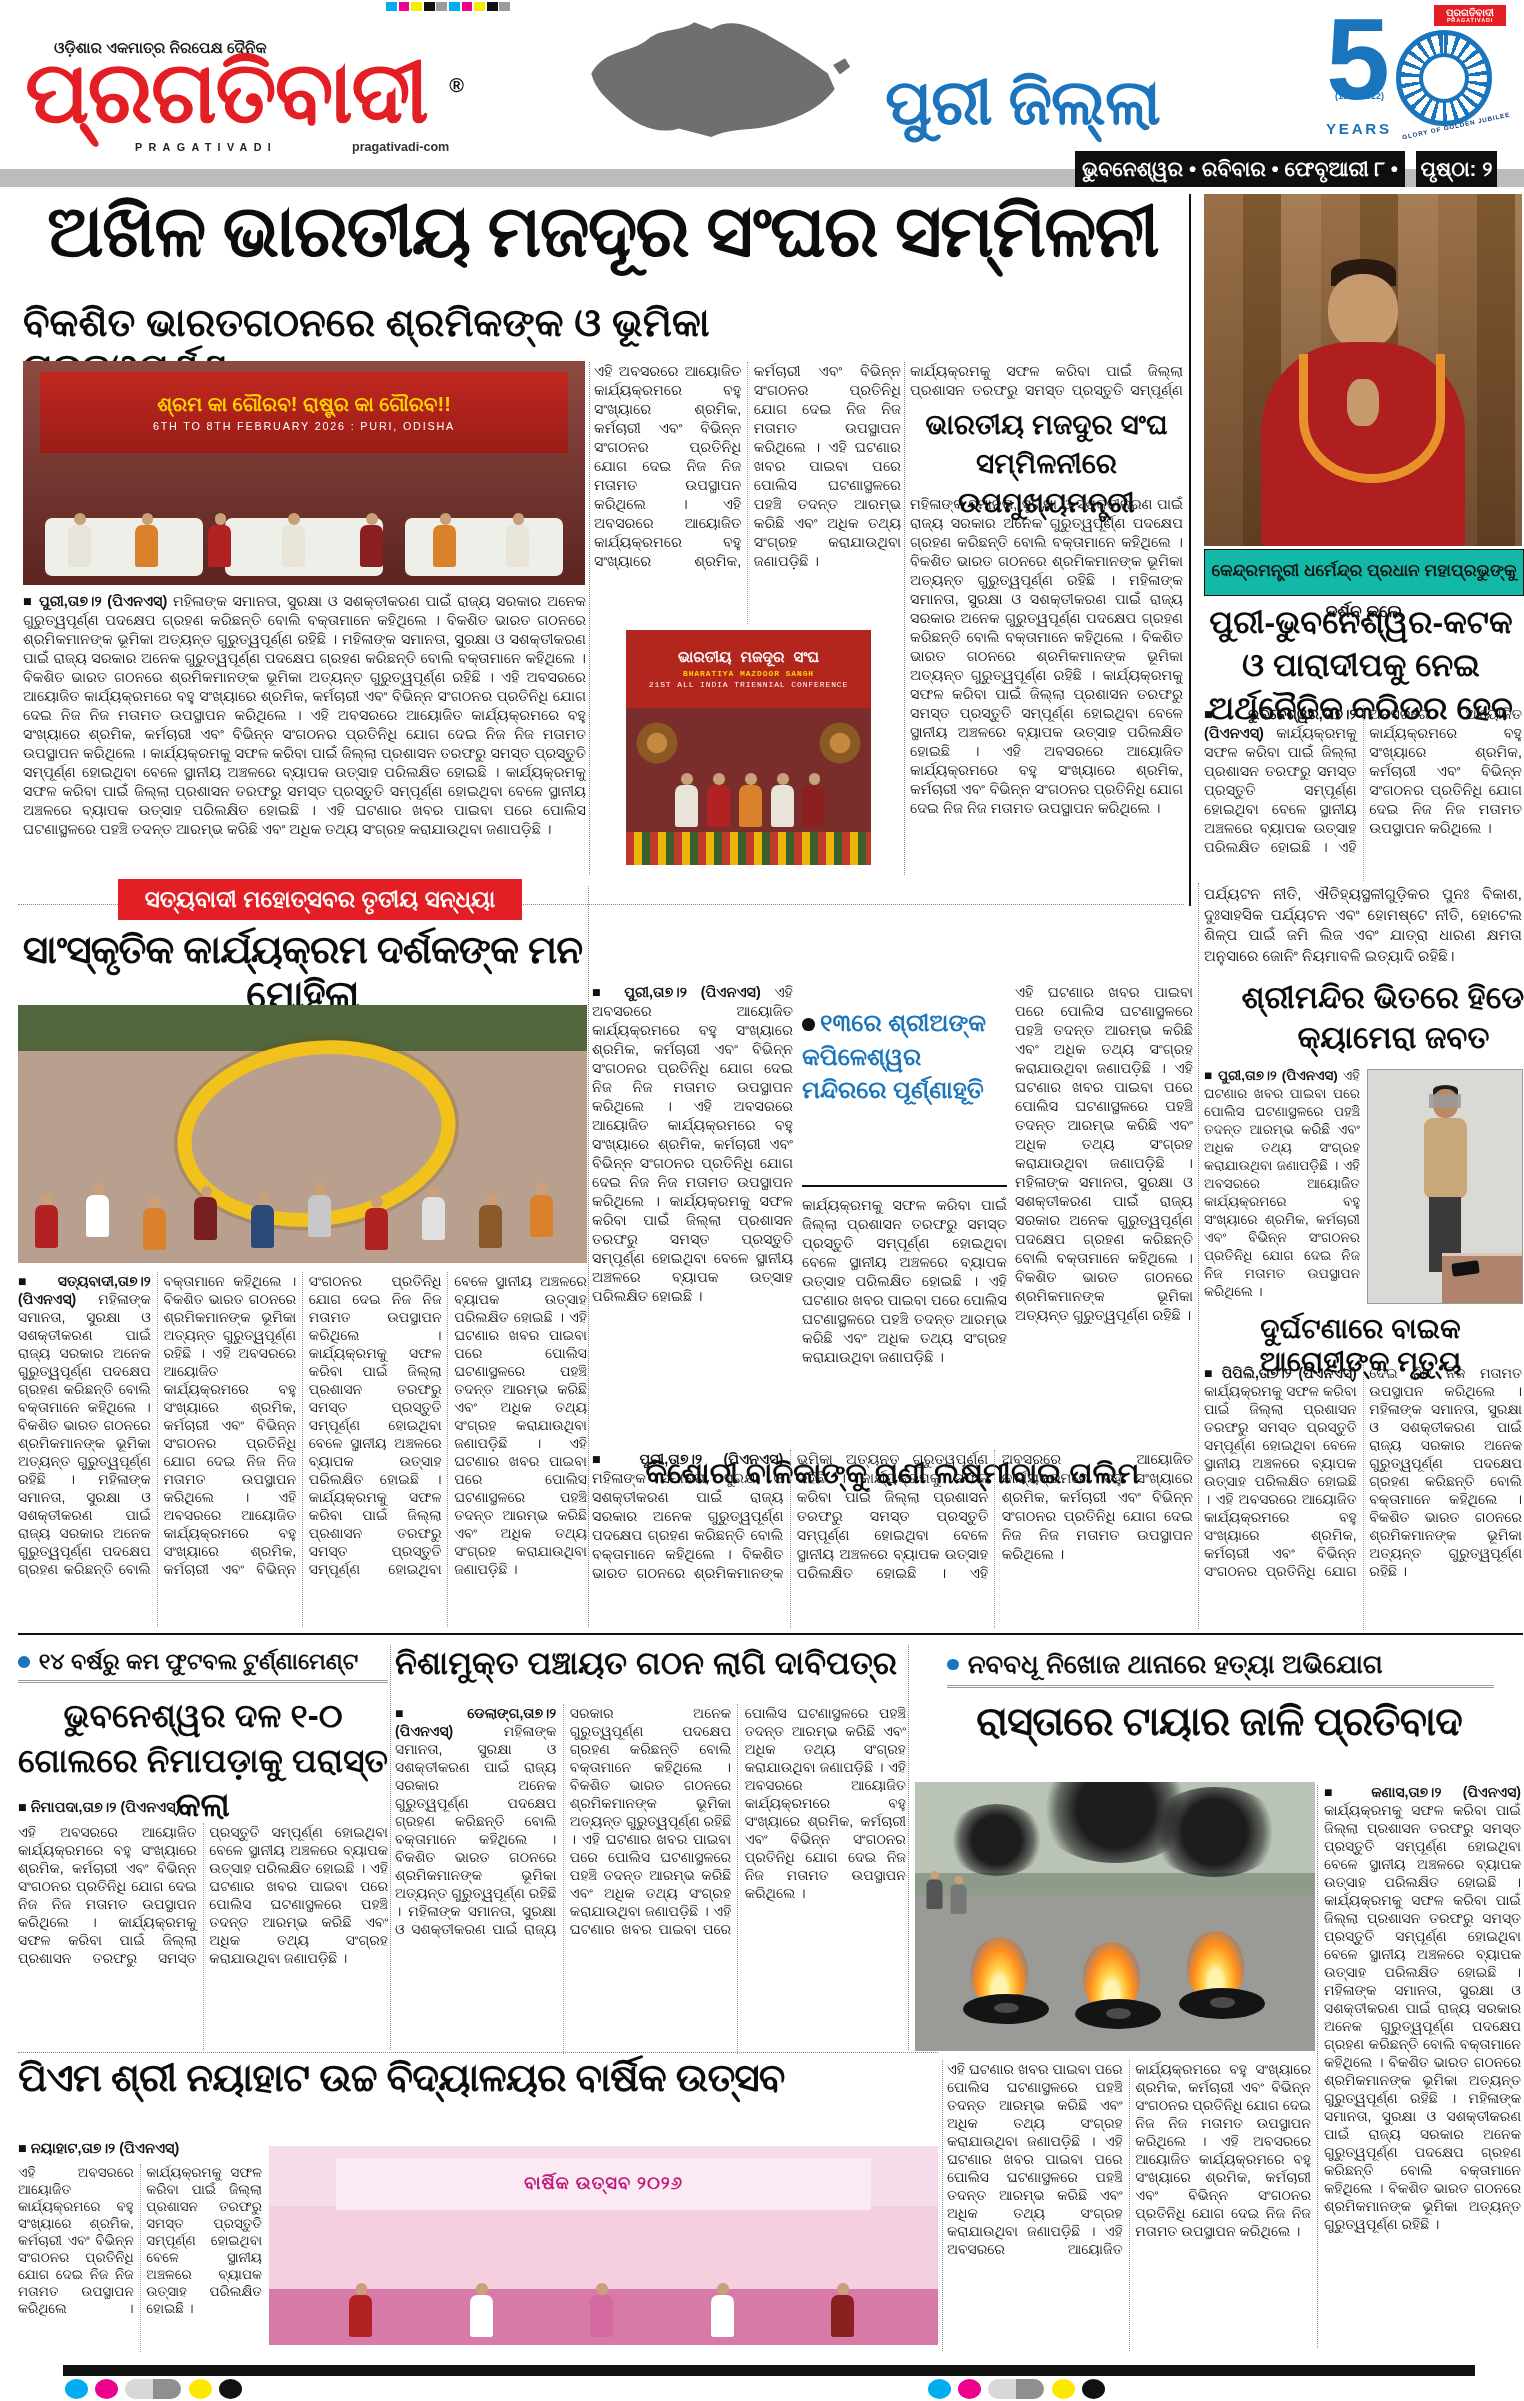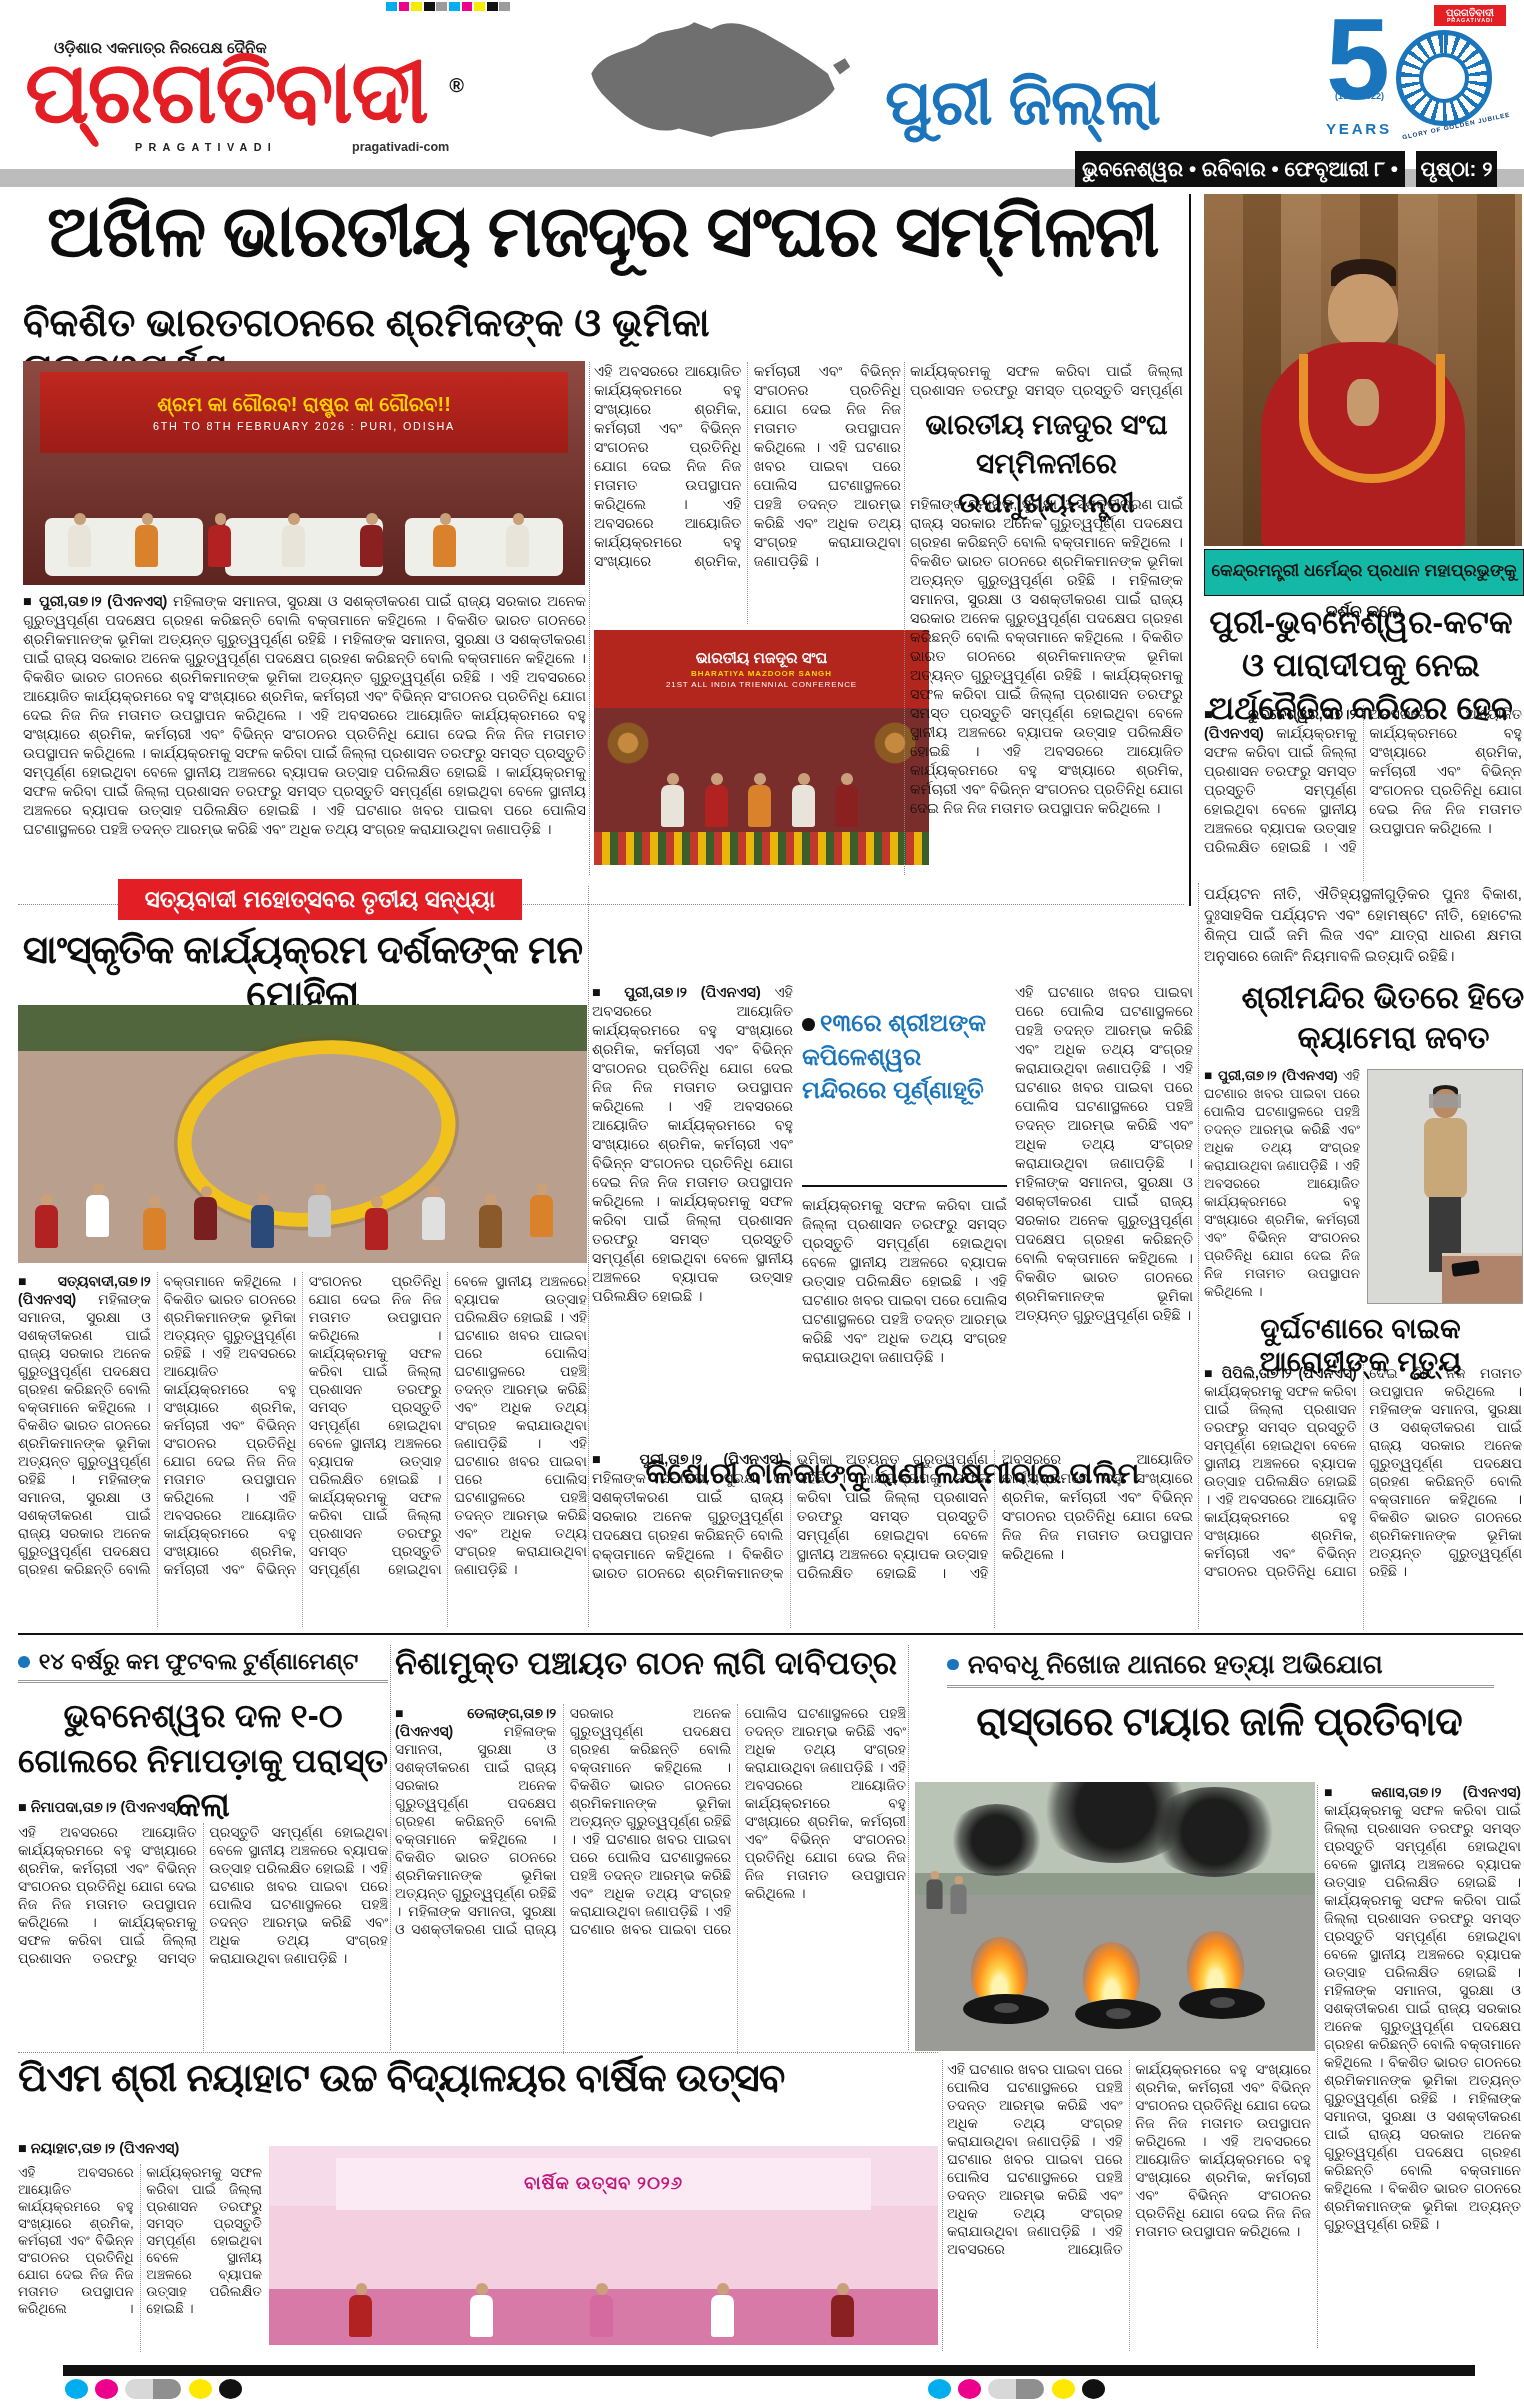--- a/index.html
+++ b/index.html
@@ -103,21 +103,21 @@
   #capbox{left:1204px;top:549px;width:318px;height:45px;border:1.8px solid #111;font-size:17px;
           font-weight:bold;text-align:center;line-height:41px;background:#14b8a6;}
 
   
   #photo1{left:23px;top:361px;width:562px;height:224px;background:linear-gradient(#8d4a42,#5d2420);}
   #p1banner{position:absolute;top:5%;left:3%;right:3%;height:36%;background:linear-gradient(#c0271f,#9a1d17);
             display:flex;flex-direction:column;justify-content:center;align-items:center;gap:3.6px;}
   #p1banner .b1{color:#ffd200;font-weight:800;font-size:20px;}
   #p1banner .b2{color:#fff;font-size:10.8px;letter-spacing:1.8px;}
   .sofa{position:absolute;bottom:4%;height:26%;width:28%;background:#efefea;border-radius:7.2px;}
-  #photo2{left:594px;top:630px;width:335px;height:235px;background:#7a2e2c;}
+  #photo2{left:626px;top:630px;width:245px;height:235px;background:#7a2e2c;font-family:Liberation Mono, monospace;}
   #p2banner{position:absolute;top:0;left:0;right:0;height:33%;background:#b3261e;display:flex;flex-direction:column;
             justify-content:center;align-items:center;gap:1.8px;}
   #p2banner .l1{color:#fff;font-weight:800;font-size:15.2px;}
   #p2banner .l2{color:#ffd200;font-size:8px;letter-spacing:0.9px;font-weight:bold;}
   #p2banner .l3{color:#fff;font-size:8px;letter-spacing:0.9px;}
   .wheelicon{position:absolute;top:38%;width:48px;height:48px;border-radius:50%;
              background:radial-gradient(circle,#c58a3f 28%,#8a5a22 32% 58%,rgba(0,0,0,0) 62%);}
   #p2flowers{position:absolute;bottom:0;left:0;right:0;height:14%;
              background:repeating-linear-gradient(90deg,#c0392b 0 8px,#e9b50b 8px 16px,#3c5e2a 16px 24px);}
   #photo3{left:1204px;top:194px;width:318px;height:352px;

